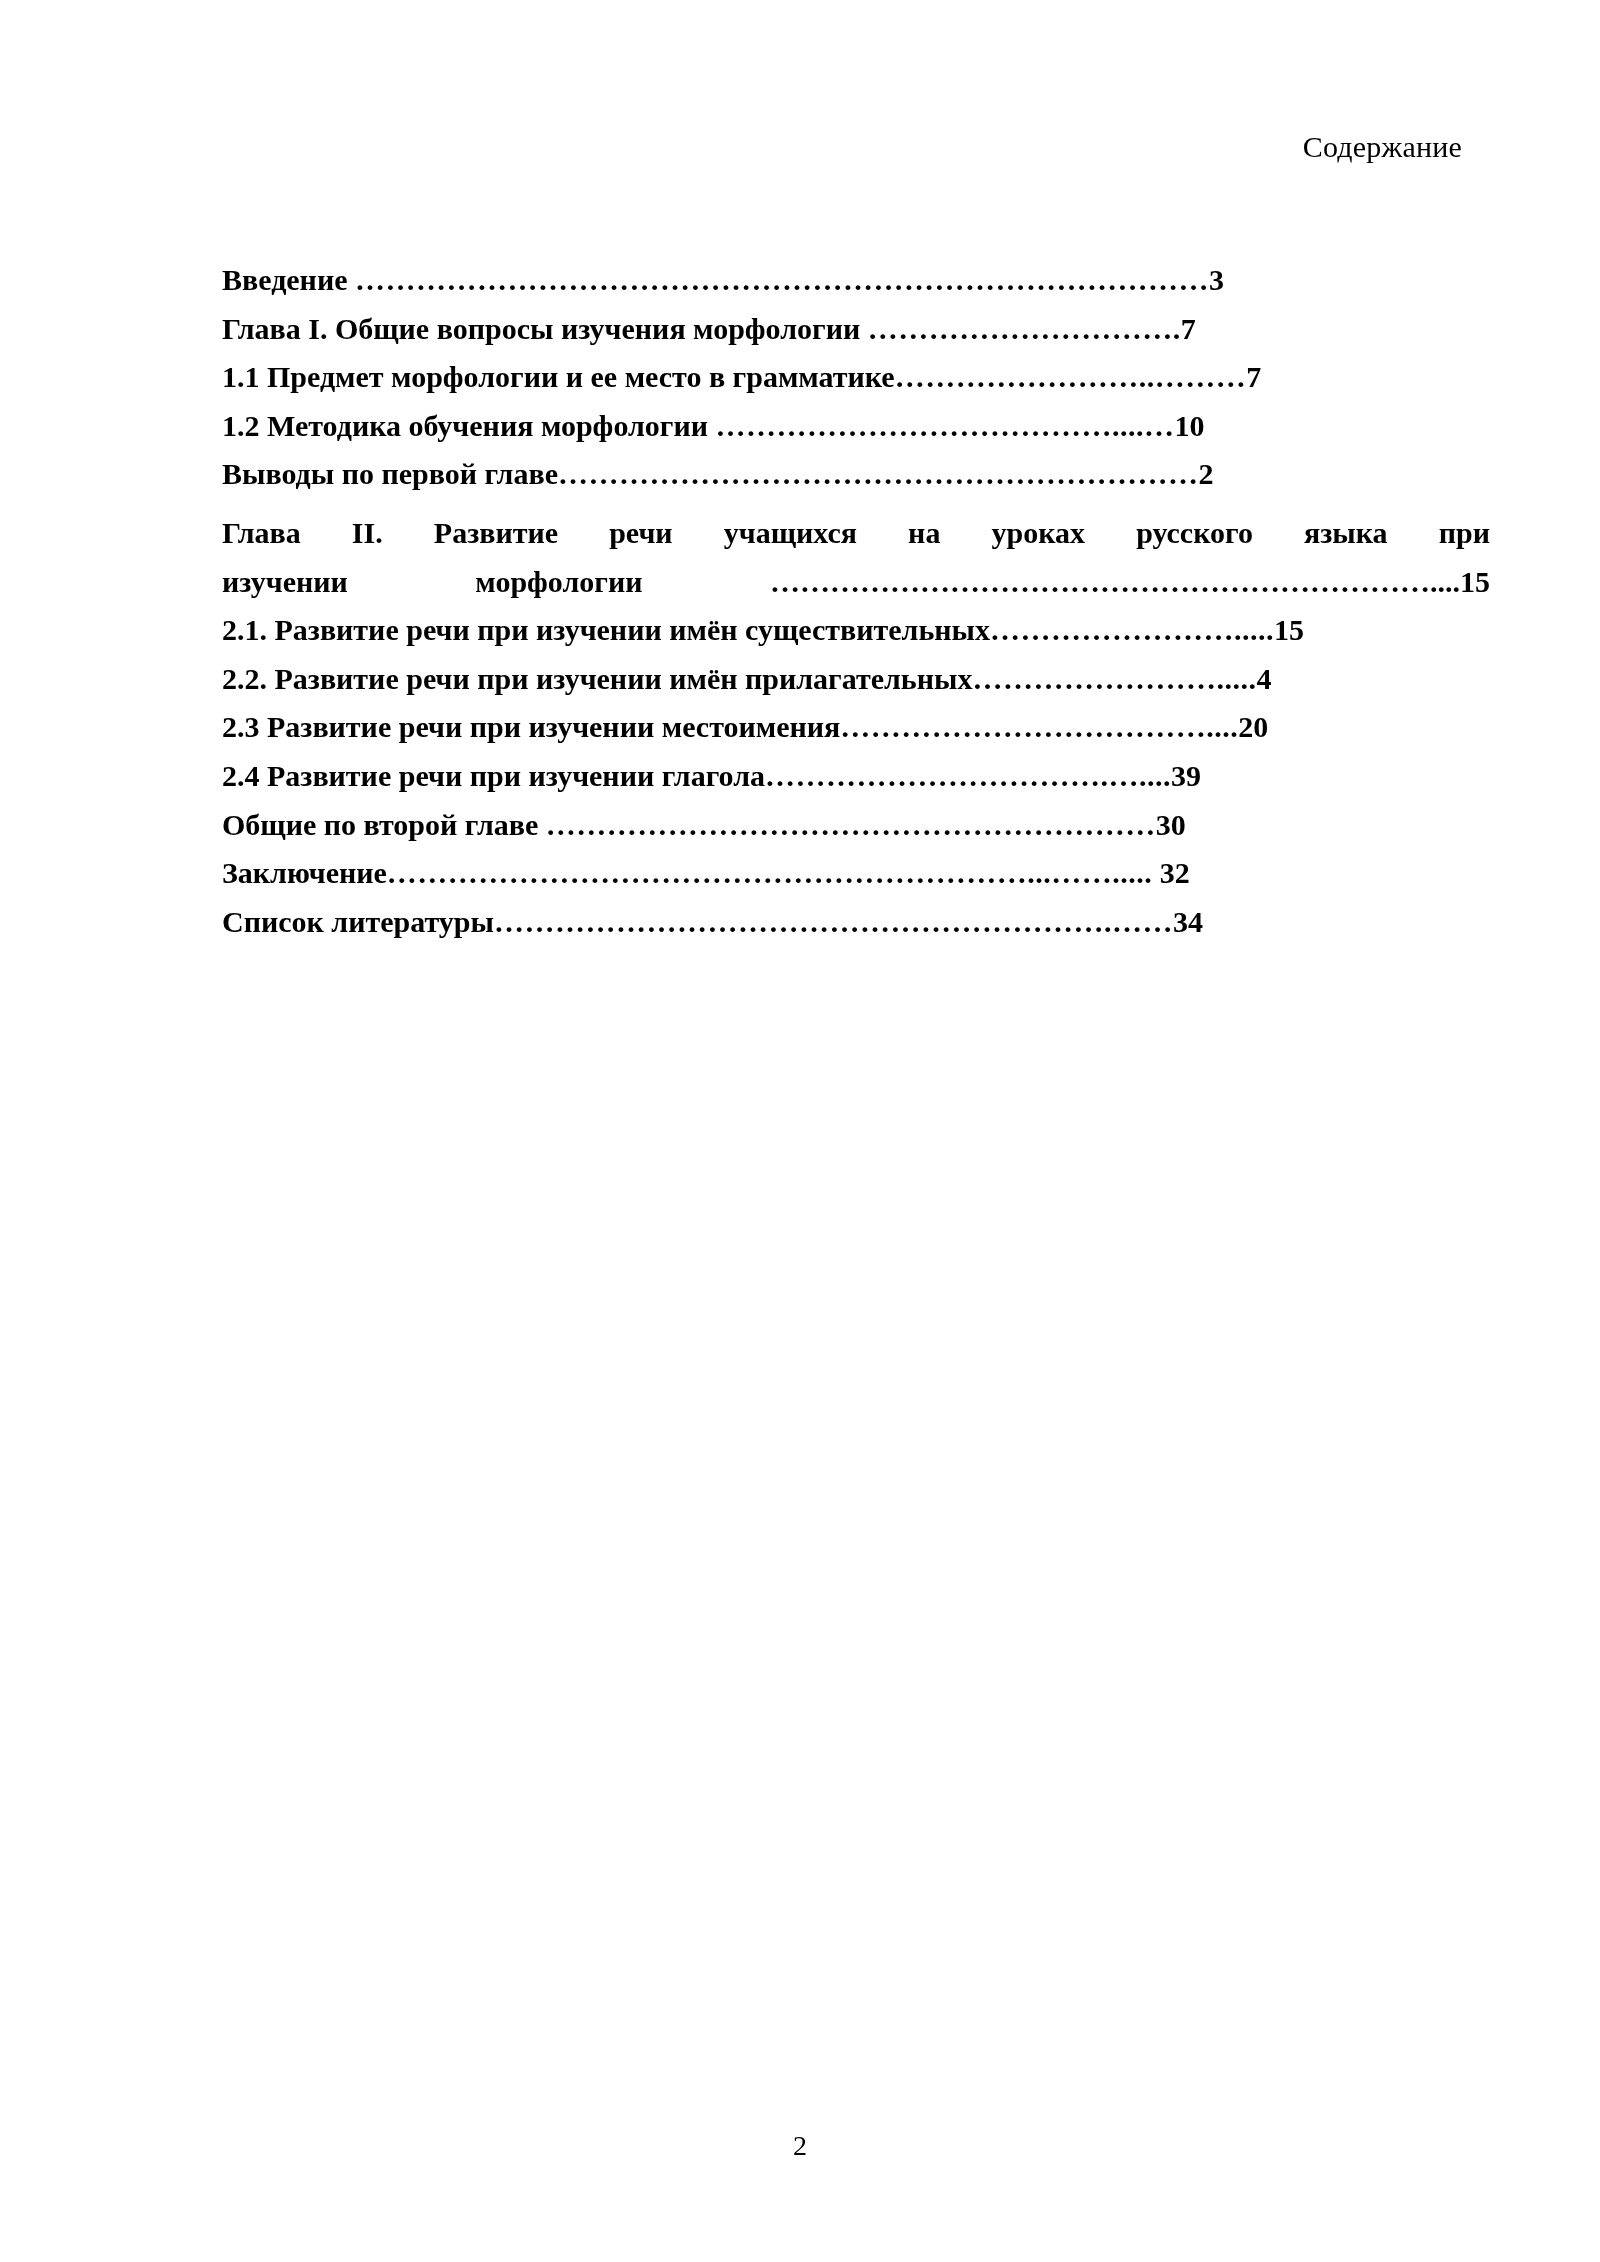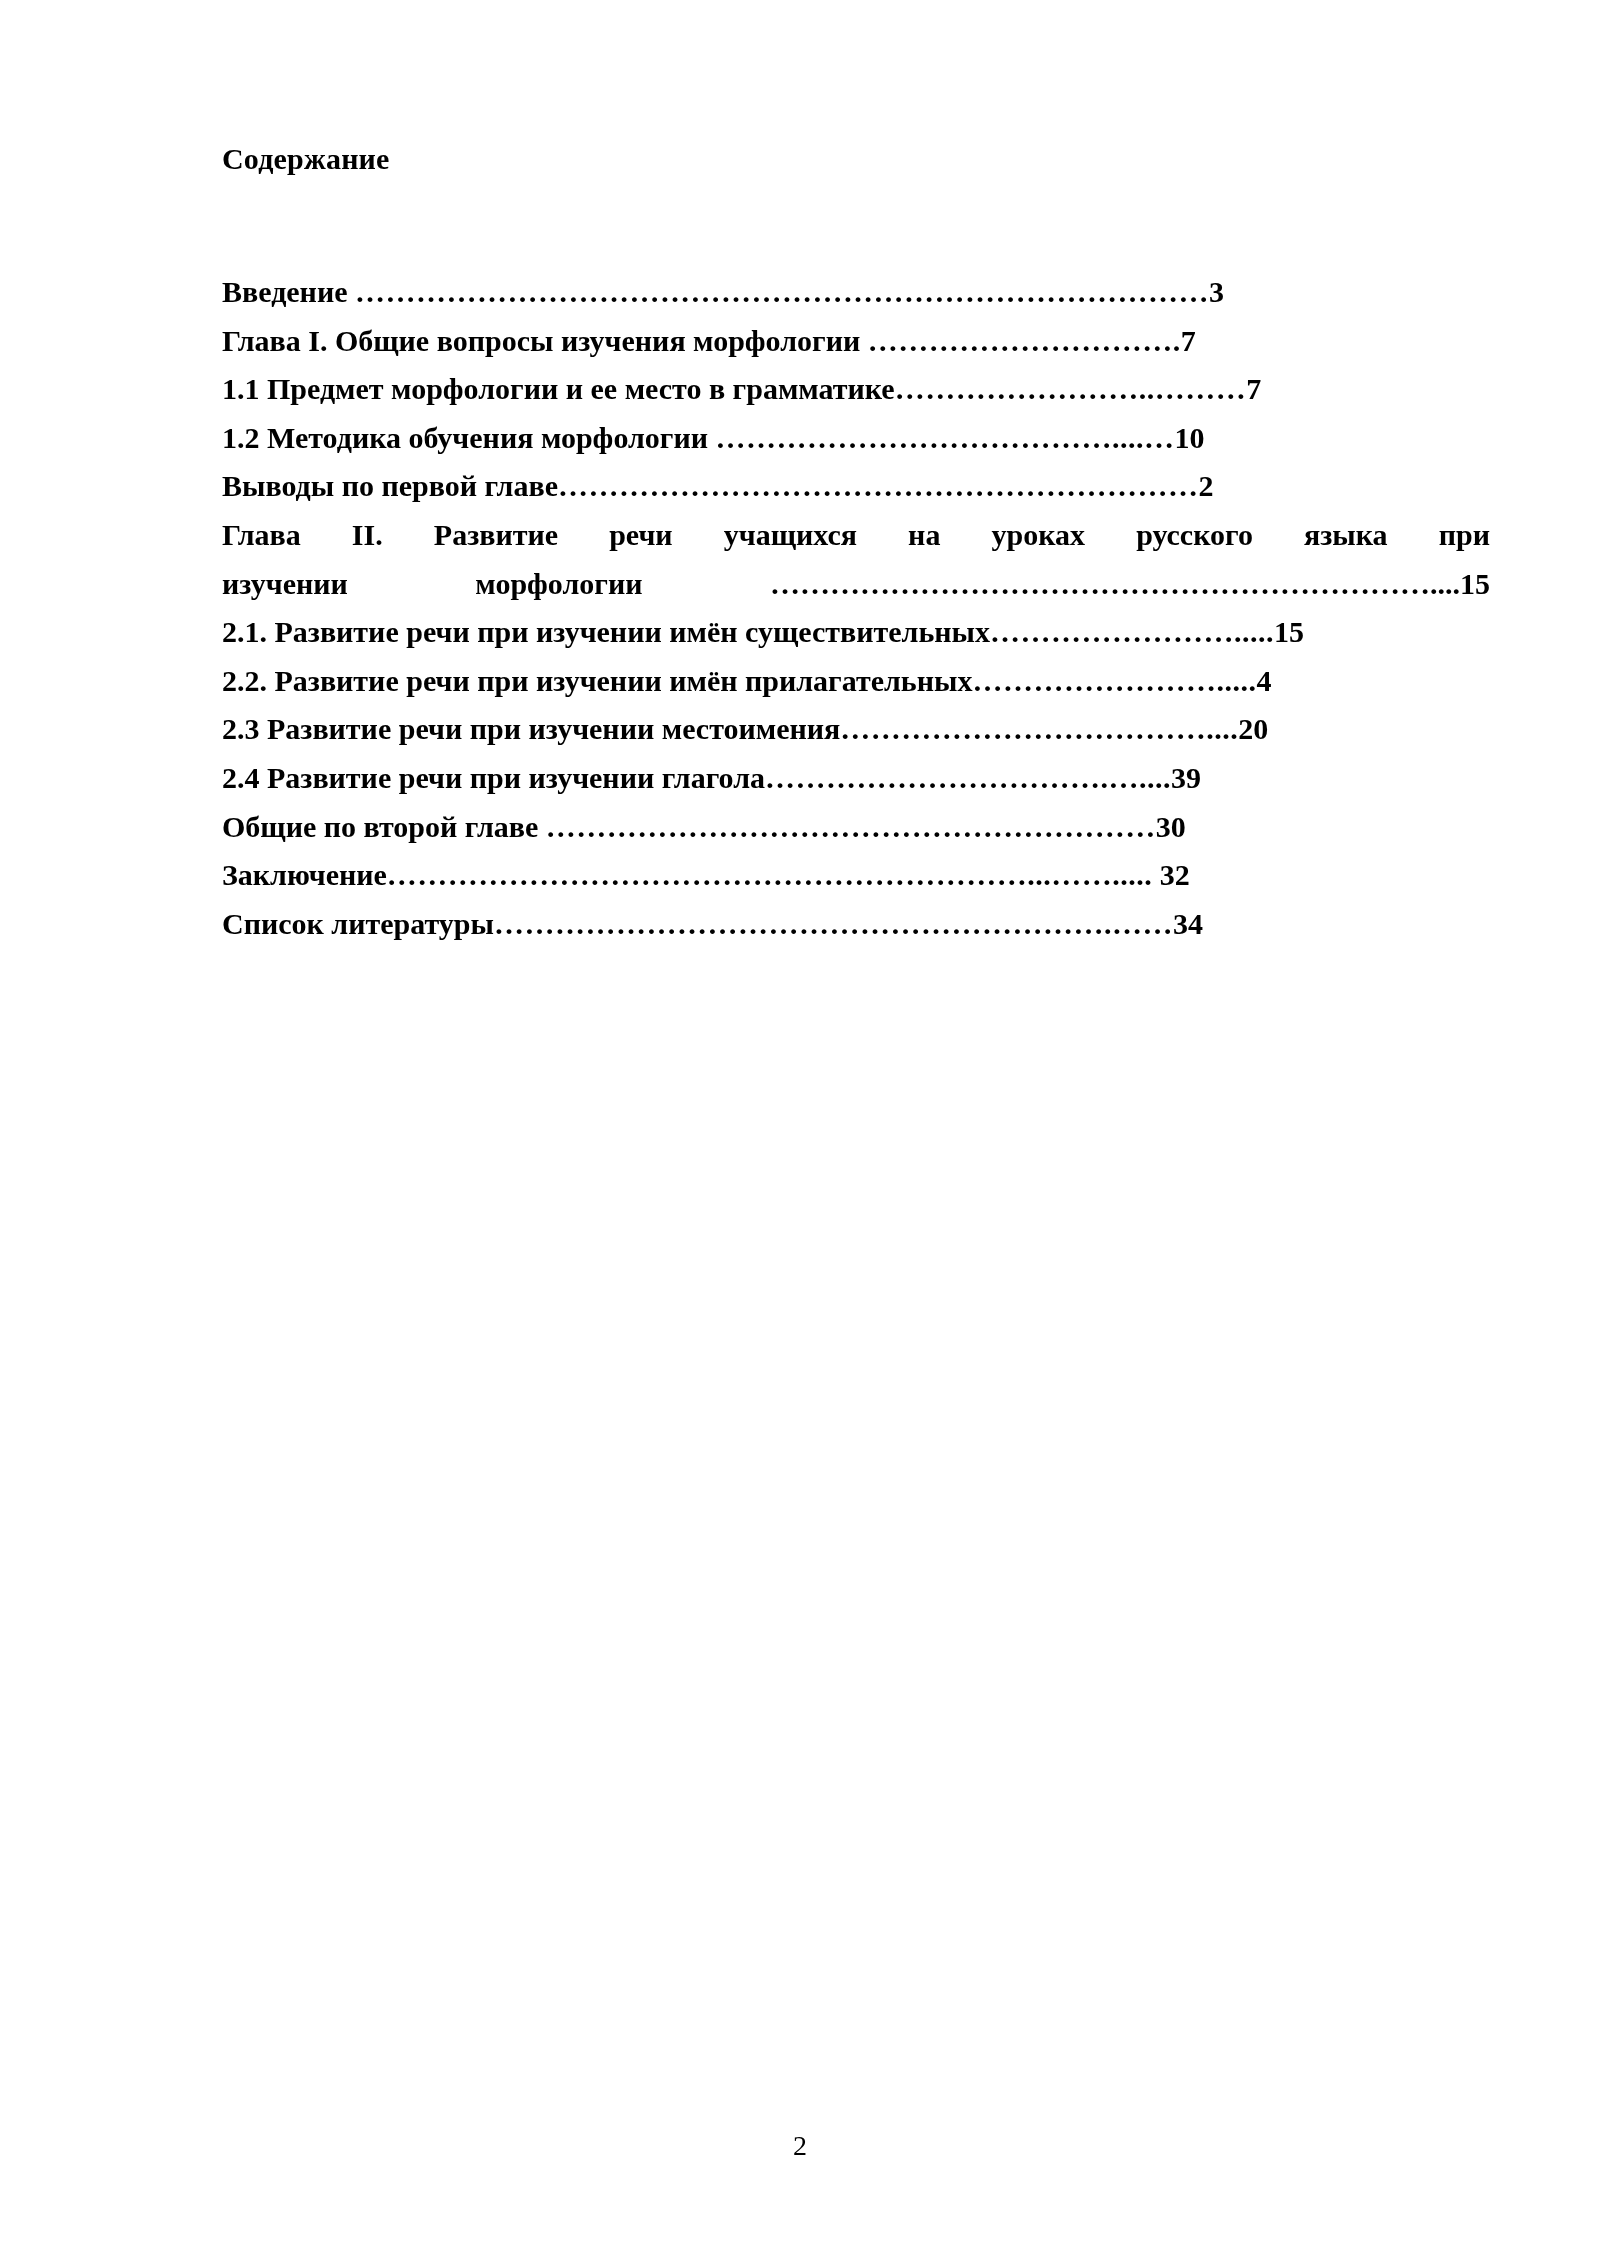--- a/index.html
+++ b/index.html
@@ -23,25 +23,25 @@
     height: 2262px;
     background: #ffffff;
   }
   .content {
     position: absolute;
     left: 222px;
     top: 130px;
     width: 1270px;
   }
   .doc-title {
-    text-align: left;
-    font-weight: bold;
+    text-align: right;
+    font-weight: normal;
     font-size: 30px;
     letter-spacing: 0.2px;
-    margin: 12px 0 0 0;
+    margin: 0 0 0 0;
     padding-right: 30px;
   }
   .toc {
     margin-top: 92px;
   }
   .toc-line {
     display: block;
     font-size: 30px;
     line-height: 1.62;
     white-space: nowrap;
@@ -63,20 +63,21 @@
     display: inline;
   }
   
   .toc-block {
     font-size: 30px;
     line-height: 1.62;
     font-weight: bold;
     text-align: justify;
     text-align-last: justify;
     width: 1268px;
+    margin-top: 10px;
   }
   .toc-block .row2 {
     white-space: nowrap;
     text-align: center;
   }
   .page-number {
     position: absolute;
     left: 0;
     top: 2130px;
     width: 1600px;

